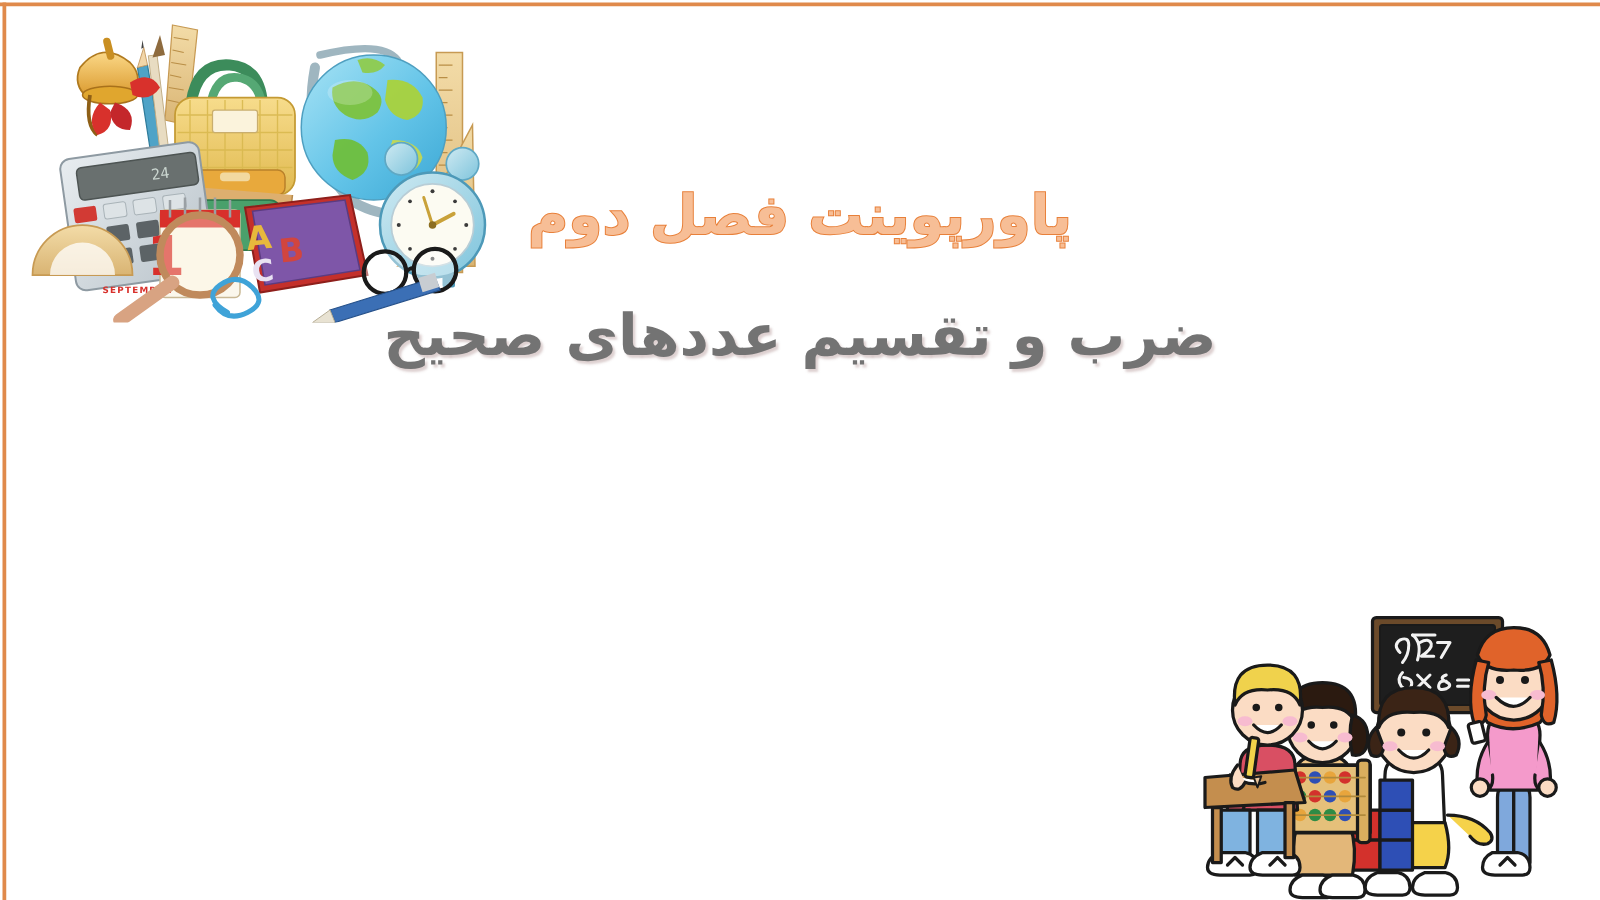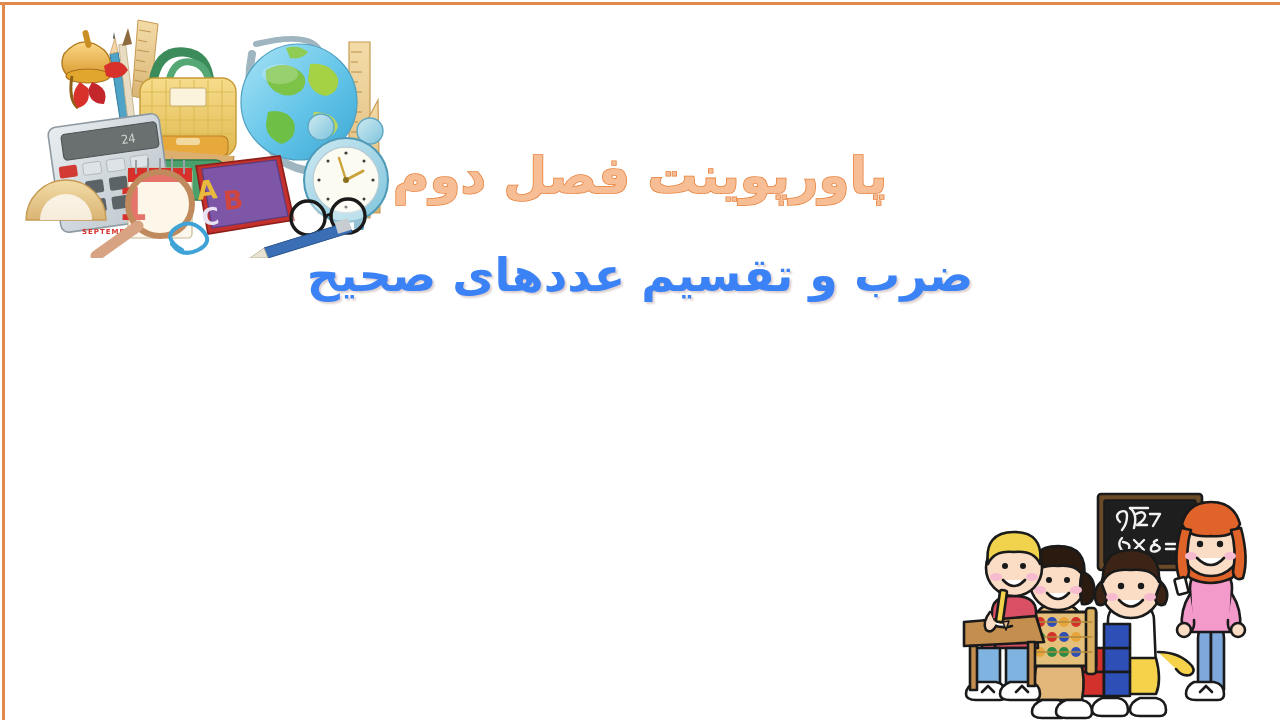--- a/index.html
+++ b/index.html
@@ -37,39 +37,39 @@
     top: 150px;
     width: 680px;
     text-align: center;
     direction: rtl;
   }
   .line {
     white-space: nowrap;
     line-height: 1.05;
   }
   .line-1 {
-    font-size: 50px;
+    font-size: 44px;
     font-weight: 700;
     color: #F7BE96;
     -webkit-text-stroke: 1.6px #E8803A;
     paint-order: stroke fill;
     margin-bottom: 48px;
   }
   .line-2 {
     font-size: 44px;
     font-weight: 700;
     color: #6B2FA0;
     -webkit-text-stroke: 2.2px #ED7D31;
     paint-order: stroke fill;
     margin-bottom: 50px;
   }
   .line-3 {
     font-size: 46px;
     font-weight: 700;
-    color: #3b82f6;
+    color: #737373;
     text-shadow: 2px 2px 2px rgba(180,150,150,0.45);
   }
 
   
   .art-supplies {
     position: absolute;
     left: 18px;
     top: 8px;
     width: 380px;
     height: 250px;

